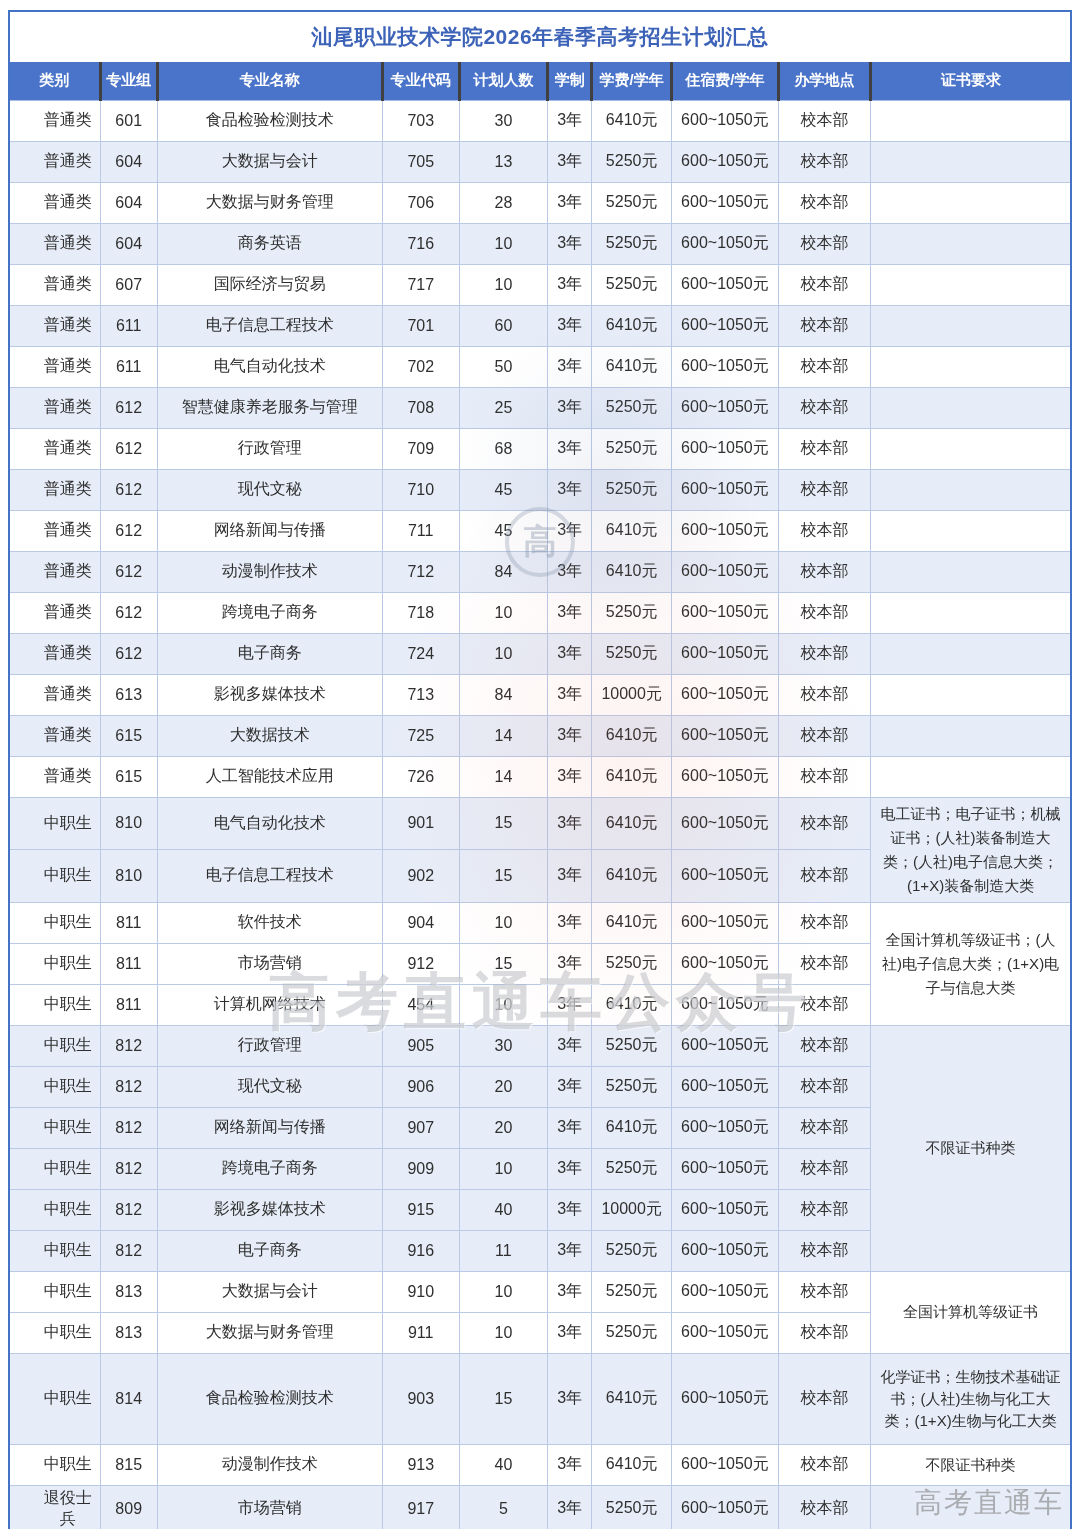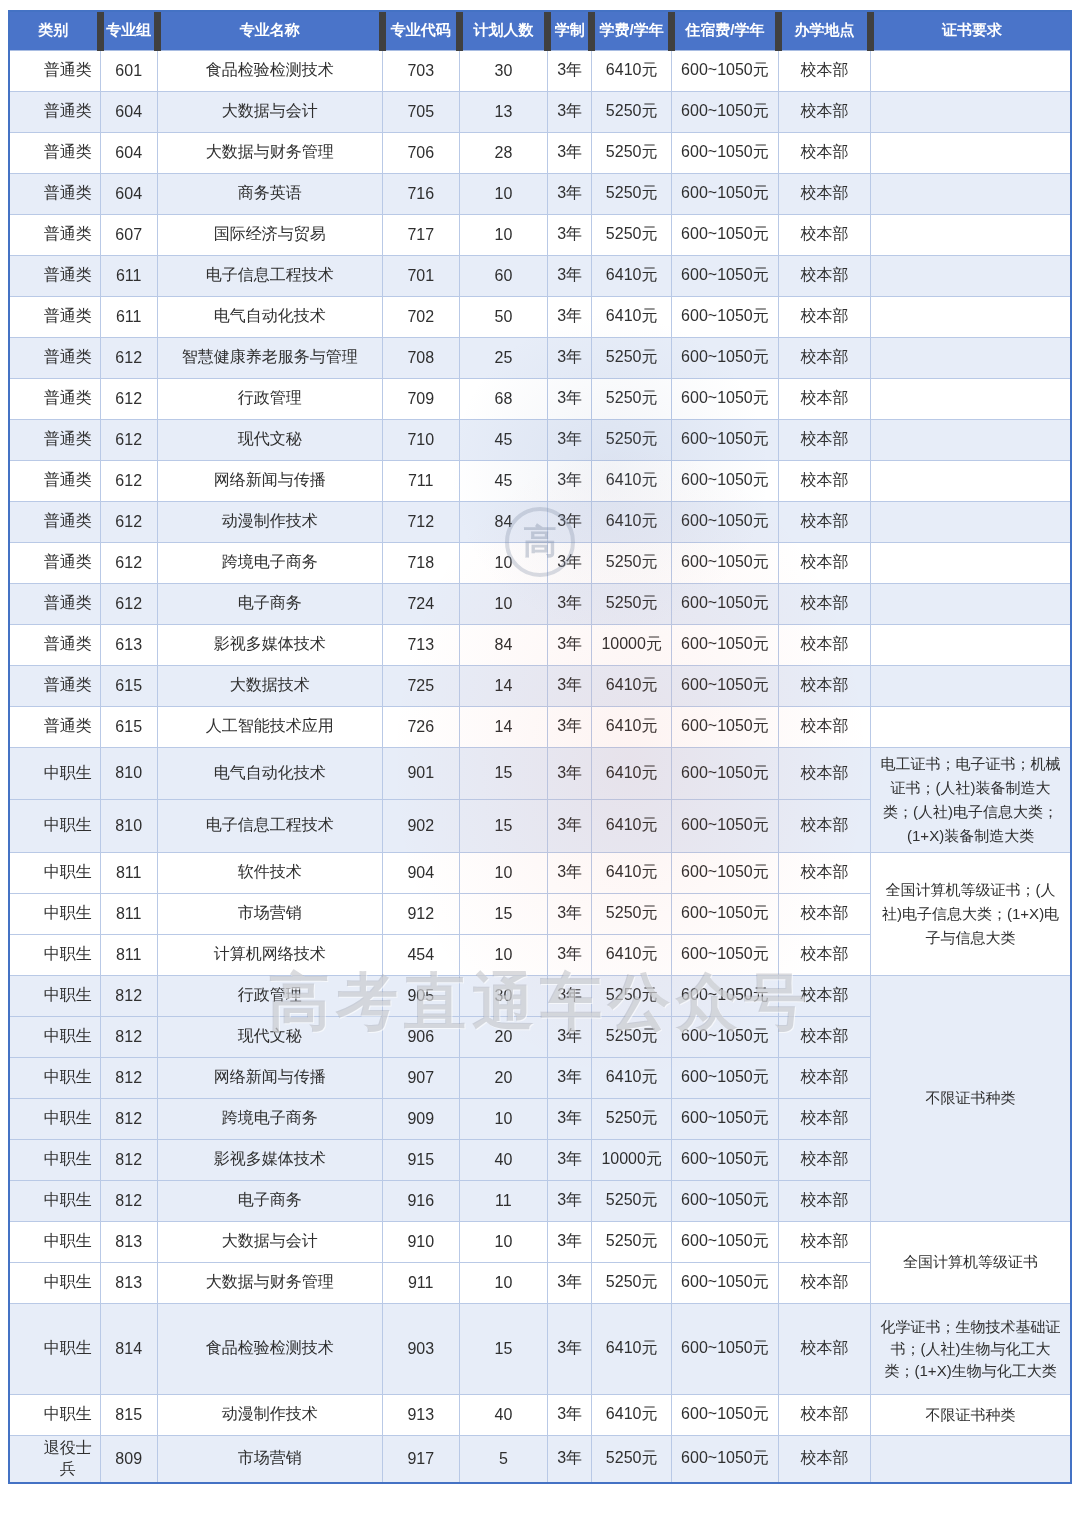--- a/index.html
+++ b/index.html
@@ -27,21 +27,21 @@
   table.plan {
     width:100%;
     border-collapse:collapse;
     table-layout:fixed;
   }
   table.plan th {
     background:#4a74c9;
     color:#ffffff;
     font-size:15px; font-weight:bold;
     height:38px;
-    border-right:7px solid #404040;
+    border-right:3px solid #404040;
     border-bottom:1px solid #a9bde2;
     text-align:center;
     padding:2px;
   }
   table.plan th:last-child { border-right:none; }
   table.plan td {
     border:1px solid #b9c9e6;
     text-align:center;
     font-size:16px;
     padding:2px 6px;
@@ -104,20 +104,21 @@
     right:6px; top:1472px;
     font-size:28px; color:rgba(150,150,152,0.75);
     letter-spacing:2px;
   }
 </style>
 </head>
 <body>
 
 <div class="sheet">
 
+  <div class="title-bar">汕尾职业技术学院2026年春季高考招生计划汇总</div>
 
   <table class="plan">
     <colgroup>
       <col class="c-cat">
         <col class="c-grp">
         <col class="c-maj">
         <col class="c-code">
         <col class="c-plan">
       <col class="c-dur">
         <col class="c-tui">

